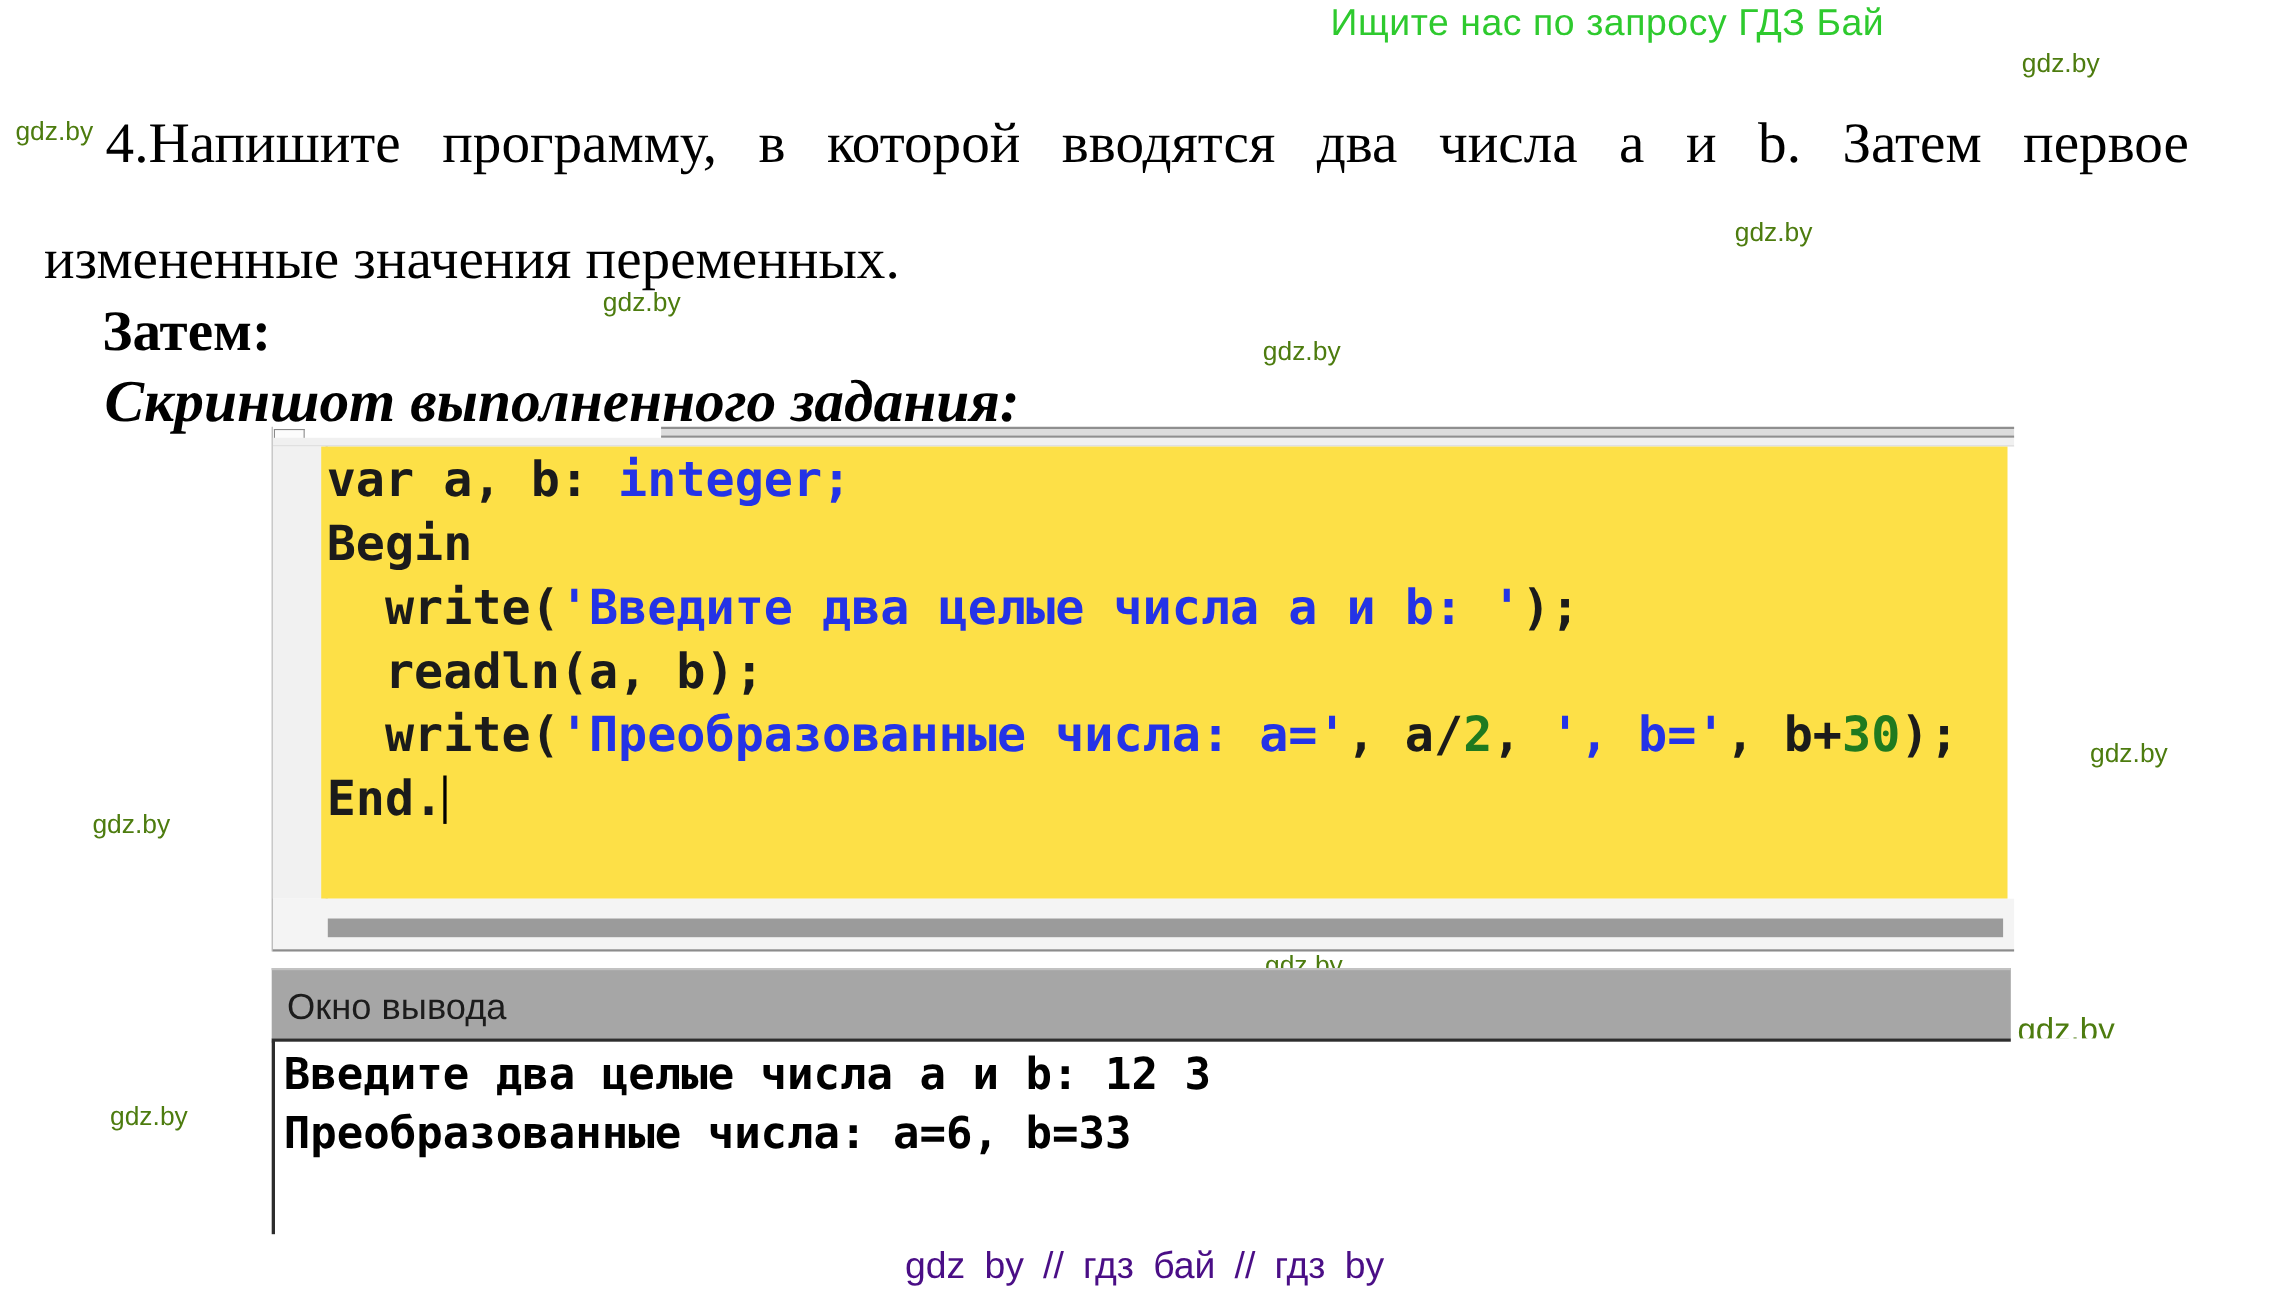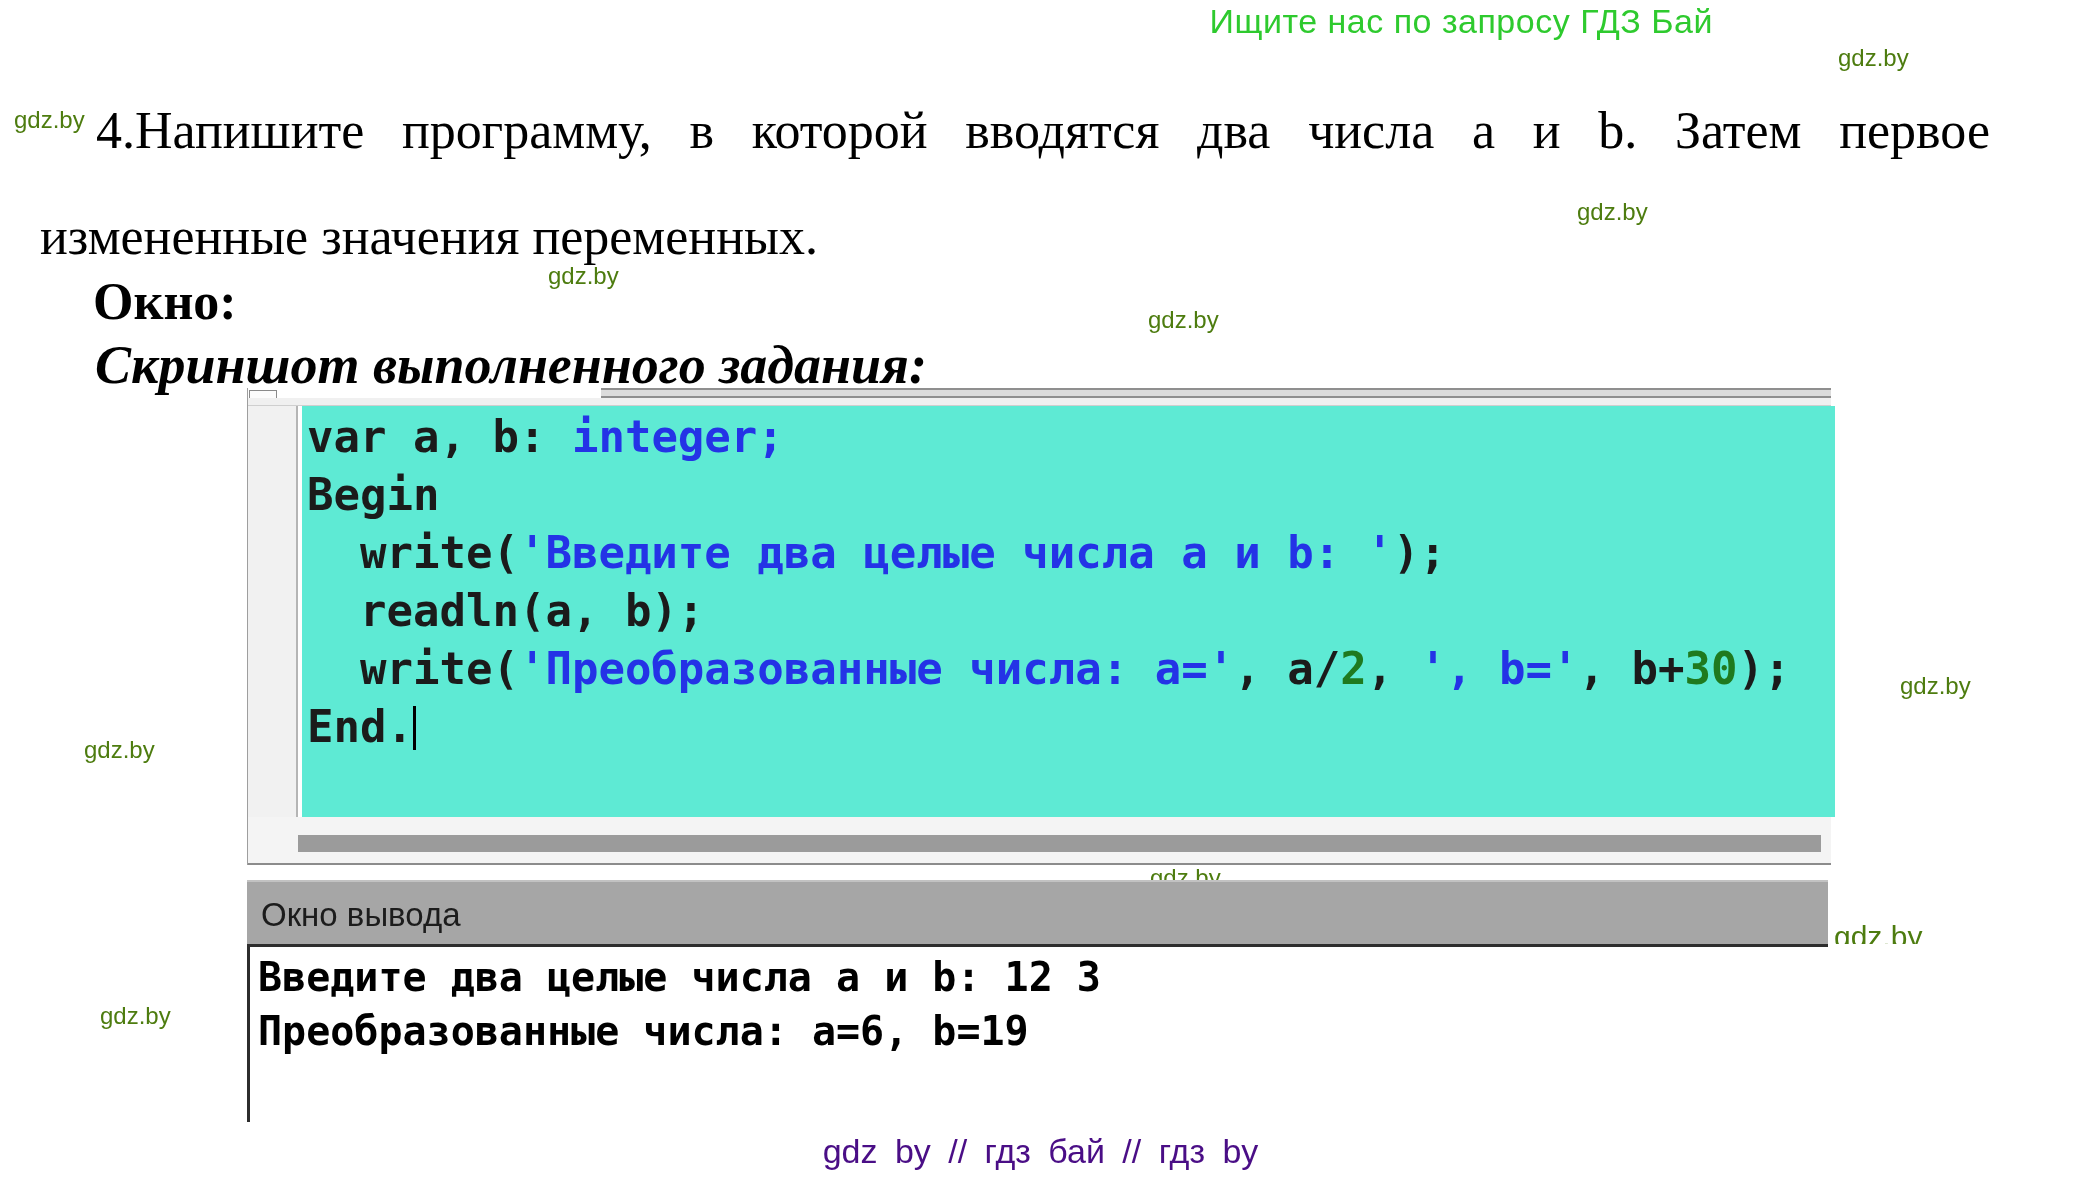--- a/index.html
+++ b/index.html
@@ -33,21 +33,21 @@
   #editor-top-chrome{left:0;top:0;width:1583px;height:18px;background:#ffffff;}
   #editor-tab-notch{left:1px;top:2px;width:26px;height:8px;background:#fcfcfc;
                     border:1px solid #8a8a8a;border-bottom-color:#c9c9c9;}
   #editor-splitter-bar{left:353px;top:0;width:1230px;height:6px;background:#dcdcdc;
                        border-top:2px solid #8f8f8f;border-bottom:2px solid #8f8f8f;}
   #editor-chrome-strip{left:0;top:10px;width:1583px;height:7px;background:#f0f0f0;
                        border-bottom:1px solid #cfcfcf;}
   #editor-body{left:0;top:18px;width:1583px;height:411px;background:#ffffff;}
   #editor-gutter{left:0;top:0;width:48px;height:411px;background:#f1f1f1;
                  border-right:2px solid #b5b5b5;}
-  #code-area{left:54px;top:0;width:1533px;height:411px;background:#5eead4;}
+  #code-area{left:44px;top:0;width:1533px;height:411px;background:#fde047;}
   #code-text{left:5px;top:2px;font-family:"DejaVu Sans Mono",monospace;
              font-size:44px;font-weight:bold;line-height:58px;white-space:pre;}
   .code-line{white-space:pre;}
   #code-cursor{display:inline-block;width:3px;height:44px;background:#000;
                vertical-align:-8px;}
   #editor-hscrollbar-track{left:0;top:429px;width:1583px;height:46px;background:#f4f4f4;
                            border-bottom:2px solid #8c8c8c;}
   #editor-hscrollbar-thumb{left:50px;top:18px;width:1523px;height:17px;background:#9b9b9b;}
 
   
@@ -85,21 +85,21 @@
     <span class="watermark" style="left: 1610px; top: 966px; font-size: 15px;">gdz.by</span>
     <span class="watermark" style="left: 100px; top: 1002px; font-size: 24px;">gdz.by</span>
     <span class="watermark" style="left: 356px; top: 1066px; font-size: 27px;">gdz.by</span>
   </div>
 
 <div class="abs" id="task-paragraph">
     <div class="task-line first">4.Напишите программу, в которой вводятся два числа a и b. Затем первое</div>
     <div class="task-line last">измененные значения переменных.</div>
   </div>
 
-<div class="abs" id="answer-label">Окно:</div>
+<div class="abs" id="answer-label">Затем:</div>
 <div class="abs" id="screenshot-caption">Скриншот выполненного задания:</div>
 
 <div class="abs" id="code-editor-window">
   <div class="abs" id="editor-top-chrome">
     <div class="abs" id="editor-tab-notch"></div>
     <div class="abs" id="editor-splitter-bar"></div>
     <div class="abs" id="editor-chrome-strip"></div>
   </div>
   <div class="abs" id="editor-body">
     <div class="abs" id="editor-gutter"></div>
@@ -110,16 +110,16 @@
   <div class="abs" id="editor-hscrollbar-track">
     <div class="abs" id="editor-hscrollbar-thumb"></div>
   </div>
 </div>
 
 <div class="abs" id="output-window-titlebar">
   <span id="output-window-title">Окно вывода</span>
 </div>
 <div class="abs" id="output-area">
   <div class="abs" id="output-area-topline"></div>
-  <div class="abs" id="output-text"><div>Введите два целые числа a и b: 12 3</div><div>Преобразованные числа: a=6, b=19</div></div>
+  <div class="abs" id="output-text"><div>Введите два целые числа a и b: 12 3</div><div>Преобразованные числа: a=6, b=33</div></div>
 </div>
 
 <div class="abs" id="footer-text" style="color: rgb(74, 14, 134);">gdz by  //  гдз бай  //  гдз by</div>
 
 </body></html>

